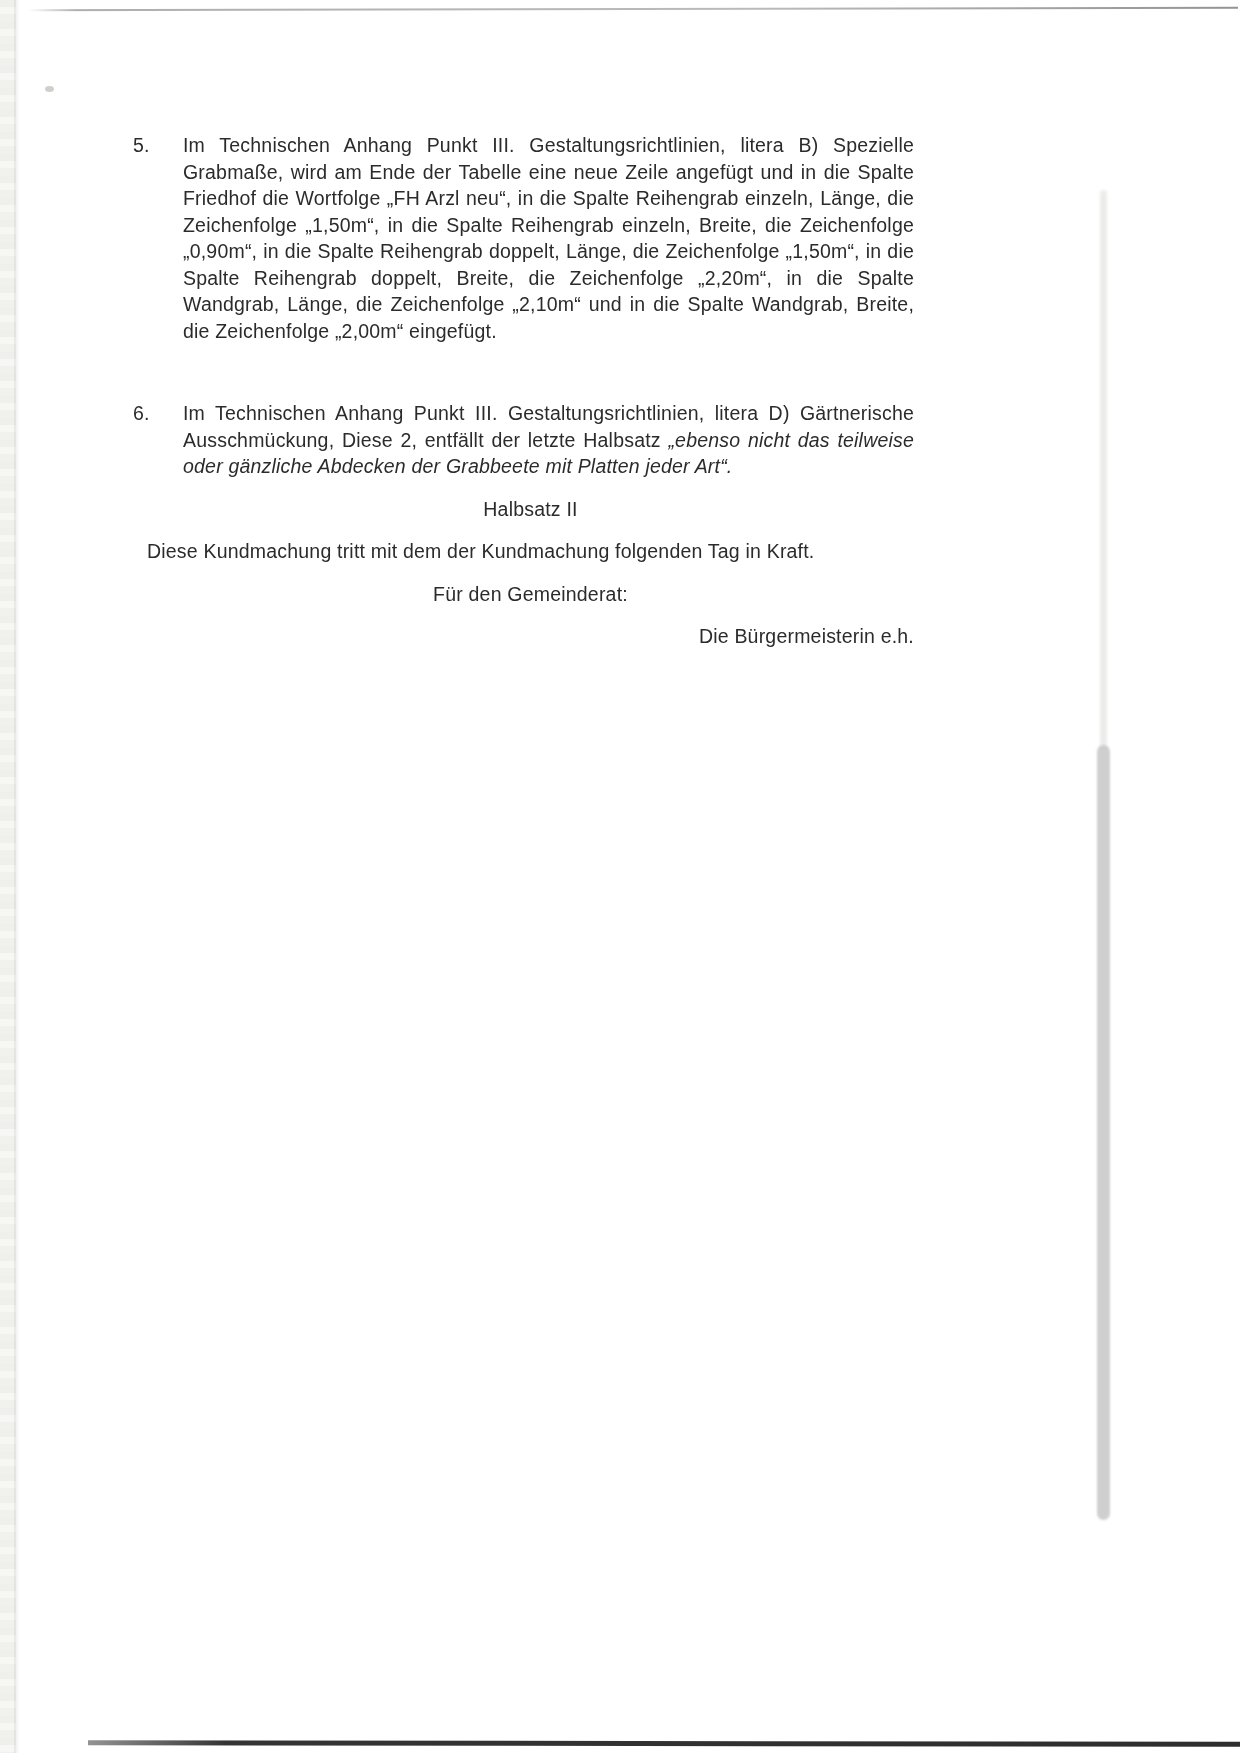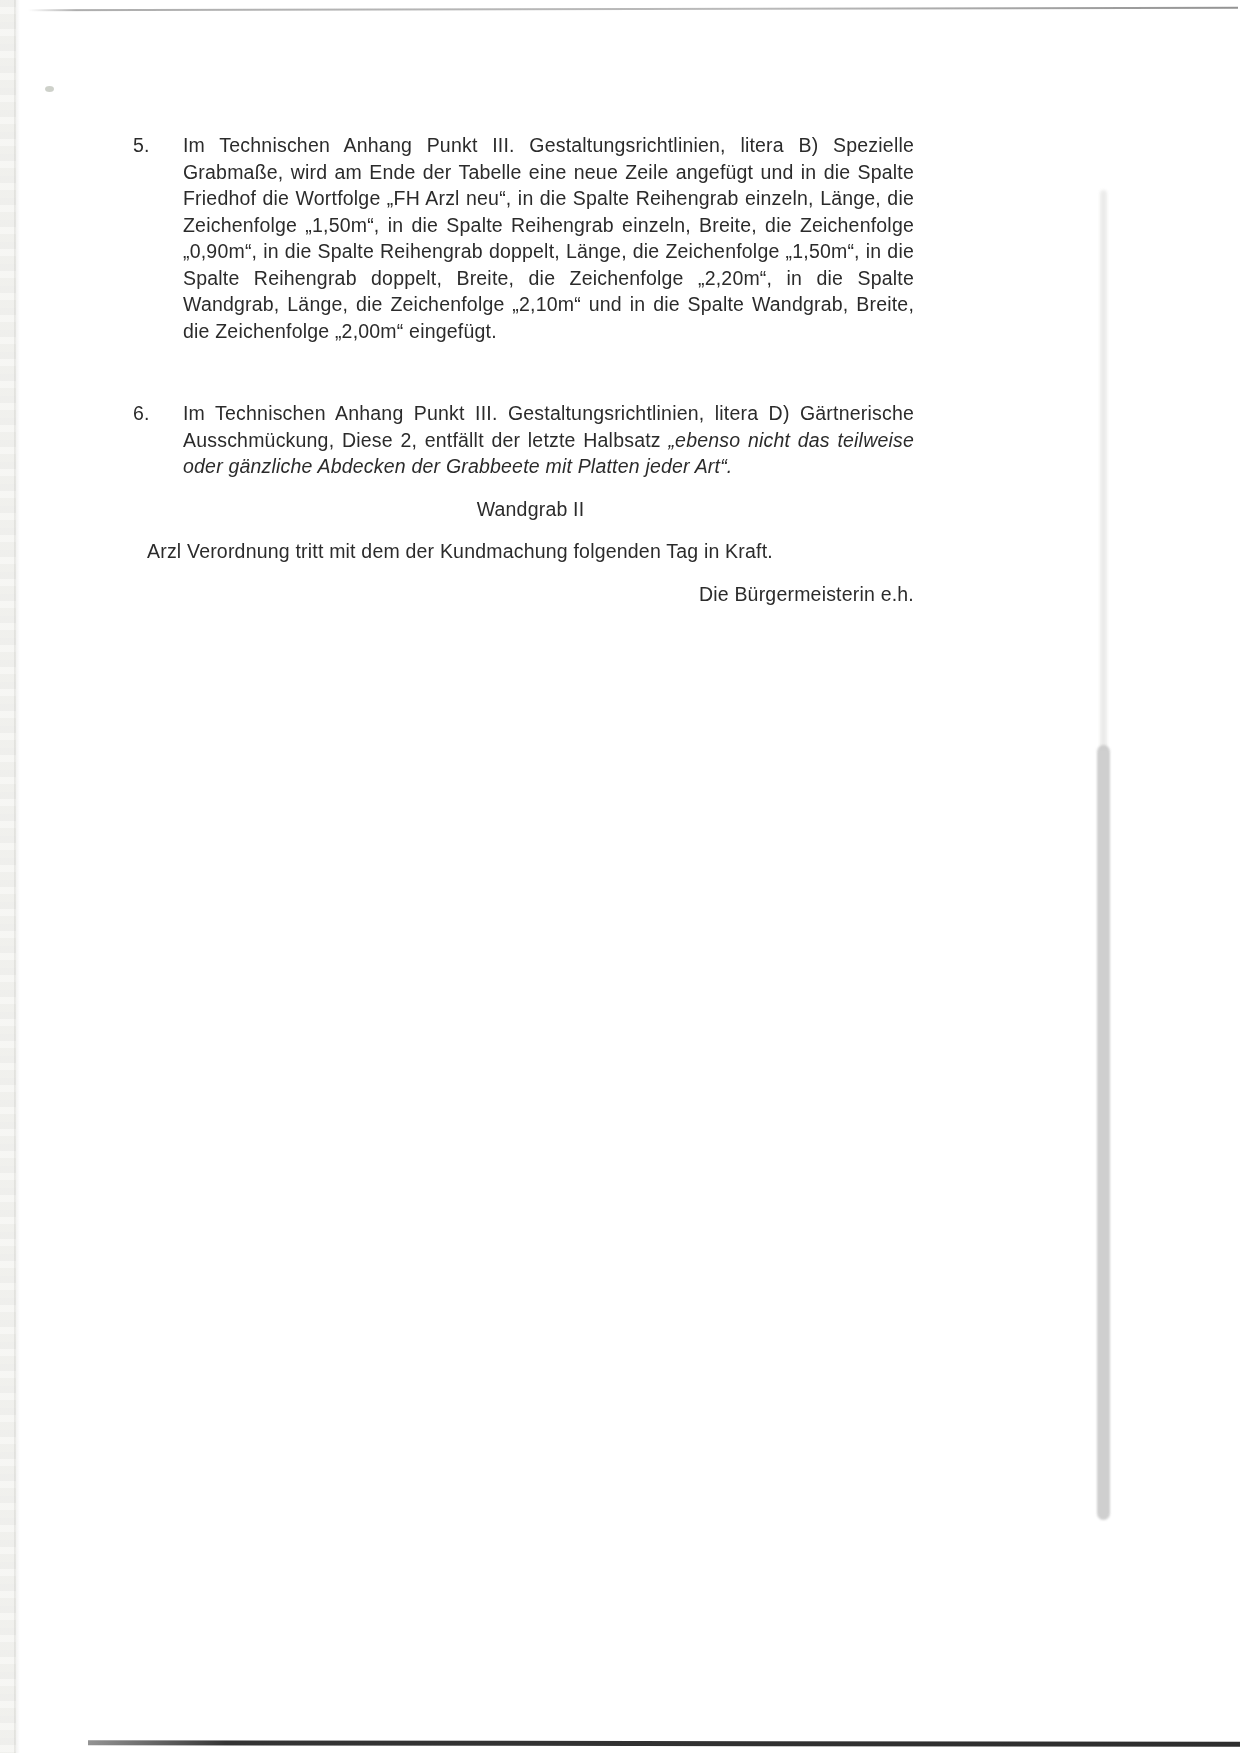--- a/index.html
+++ b/index.html
@@ -108,21 +108,22 @@
     <div class="item item-5">
       <span class="num">5.</span>
       <p class="item-text">Im Technischen Anhang Punkt III. Gestaltungsrichtlinien, litera B) Spezielle Grabmaße, wird am Ende der Tabelle eine neue Zeile angefügt und in die Spalte Friedhof die Wortfolge „FH Arzl neu“, in die Spalte Reihengrab einzeln, Länge, die Zeichenfolge „1,50m“, in die Spalte Reihengrab einzeln, Breite, die Zeichenfolge „0,90m“, in die Spalte Reihengrab doppelt, Länge, die Zeichenfolge „1,50m“, in die Spalte Reihengrab doppelt, Breite, die Zeichenfolge „2,20m“, in die Spalte Wandgrab, Länge, die Zeichenfolge „2,10m“ und in die Spalte Wandgrab, Breite, die Zeichenfolge „2,00m“ eingefügt.</p>
     </div>
 
     <div class="item item-6">
       <span class="num">6.</span>
       <p class="item-text"><span>Im Technischen Anhang Punkt III. Gestaltungsrichtlinien, litera D) Gärtnerische Ausschmückung, Diese 2, entfällt der letzte Halbsatz </span><em>„ebenso nicht das teilweise oder gänzliche Abdecken der Grabbeete mit Platten jeder Art“.</em></p>
     </div>
 
-    <h2 class="artikel">Wandgrab II</h2>
+    <h2 class="artikel">Halbsatz II</h2>
 
-    <p class="effective">Arzl Verordnung tritt mit dem der Kundmachung folgenden Tag in Kraft.</p>
+    <p class="effective">Diese Kundmachung tritt mit dem der Kundmachung folgenden Tag in Kraft.</p>
 
+    <p class="sig1">Für den Gemeinderat:</p>
 
     <p class="sig2">Die Bürgermeisterin e.h.</p>
 
   </div>
 </div>
 
 </body></html>

